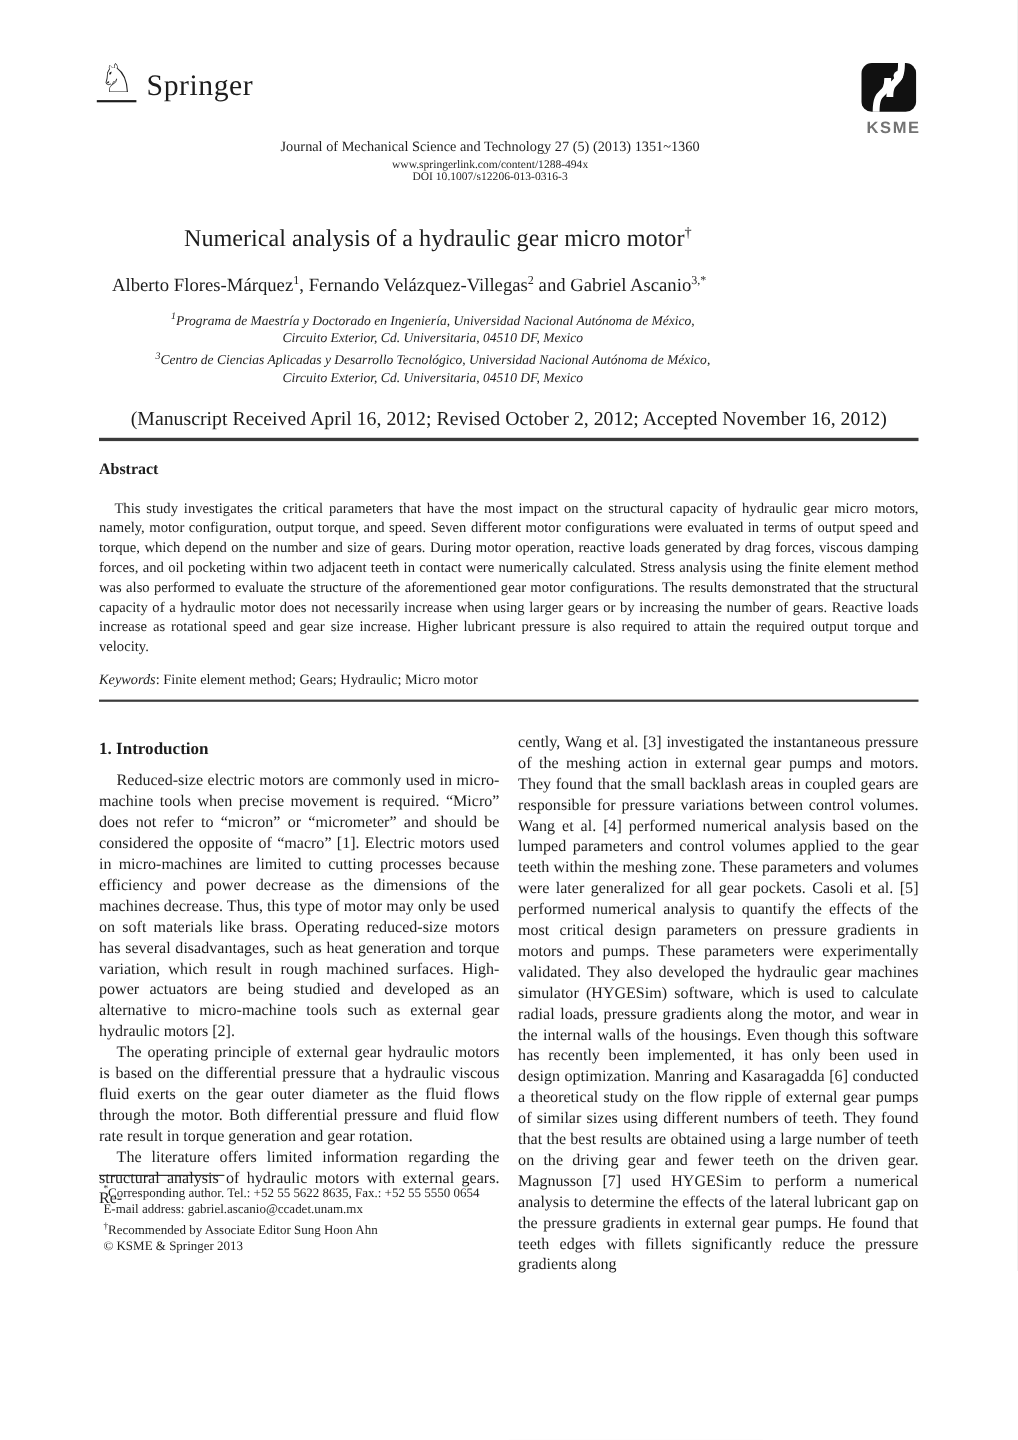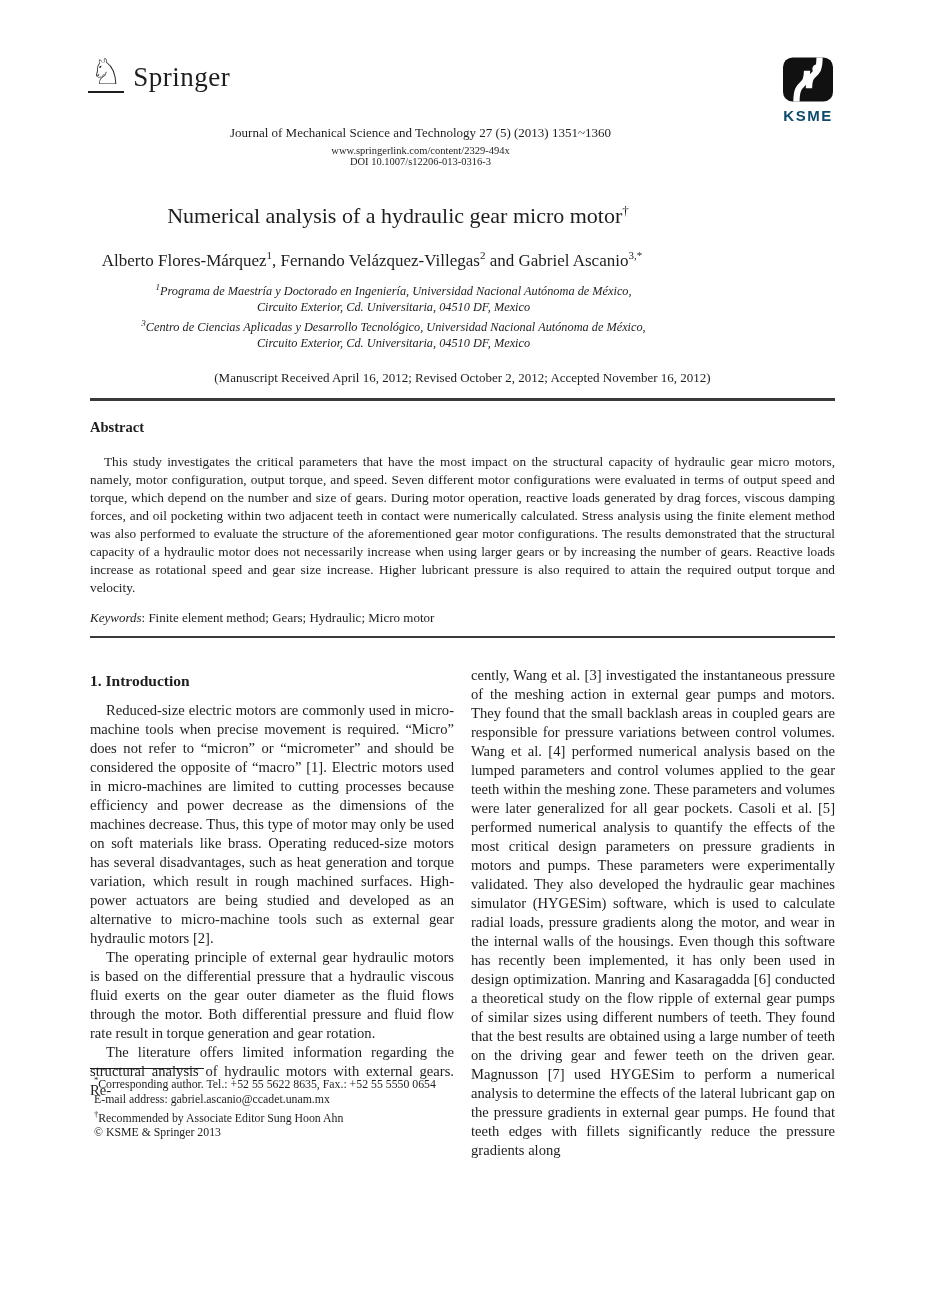--- a/index.html
+++ b/index.html
@@ -23,43 +23,43 @@
     font-size:36px; line-height:1;
     border-bottom:2.5px solid #1d1d1d;
     padding:0 2px 1px 2px;
   }
   .springer-text { font-size:27px; line-height:1.1; letter-spacing:0.5px; }
 
   .ksme-logo { position:absolute; left:779px; top:57px; width:58px; text-align:center; }
   .ksme-text {
     font-family:"Liberation Sans", sans-serif;
     font-weight:bold; font-size:15px; letter-spacing:1.5px;
-    margin-top:1px; color:#0c4a6e;
+    margin-top:1px; color:#737373;text-align:right;
   }
 
   
-  .journal-info { position:absolute; top:125px; left:0; width:841px; text-align:center; }
+  .journal-info { position:absolute; top:125px; left:0; width:841px; text-align:center;padding-left:25px; }
   .journal-line { font-size:13px; }
   .journal-url  { font-size:10.5px; margin-top:4px; }
   .journal-doi  { font-size:10.5px; }
 
   
   .title {
     position:absolute; top:203px; left:0; width:796px;
     text-align:center; font-size:22px; font-weight:normal; margin:0;
   }
   .title sup { font-size:13px; }
   .authors { position:absolute; top:249px; left:0; width:744px; text-align:center; font-size:17px; }
   .authors sup { font-size:11px; }
   .affiliations {
     position:absolute; top:279px; left:0; width:787px;
     text-align:center; font-style:italic; font-size:12.3px; line-height:16px;
   }
   .affiliations sup { font-size:9px; }
-  .manuscript { position:absolute; top:370px; left:0; width:925px; text-align:center; font-size:13px; }
+  .manuscript { position:absolute; top:370px; left:0; width:925px; text-align:center; font-size:18px; }
 
   
   .rule-thick { position:absolute; left:90px; top:398px; width:745px; height:2.5px; background:#3a3a3a; }
   .rule-thin  { position:absolute; left:90px; top:636px; width:745px; height:1.5px; background:#3a3a3a; }
 
   
   .abstract-heading { position:absolute; left:90px; top:419px; font-size:14.5px; font-weight:bold; }
   .abstract-text {
     position:absolute; left:90px; top:453px; width:745px;
     font-size:13.3px; line-height:18px; text-align:justify; text-indent:14px;
@@ -101,21 +101,21 @@
       <rect x="0" y="0" width="52" height="46" rx="10" fill="#111111"></rect>
       <path d="M14 46 C 14 22, 25 34, 25 14" stroke="#ffffff" stroke-width="6.5" fill="none"></path>
       <path d="M38 0 C 38 24, 27 12, 27 32" stroke="#ffffff" stroke-width="6.5" fill="none"></path>
       <circle cx="35" cy="12" r="4.5" fill="#ffffff"></circle>
     </svg>
     <div class="ksme-text">KSME</div>
   </div>
 
   <div class="journal-info">
     <div class="journal-line">Journal of Mechanical Science and Technology 27 (5) (2013) 1351~1360</div>
-    <div class="journal-url">www.springerlink.com/content/2329-494x</div>
+    <div class="journal-url">www.springerlink.com/content/1288-494x</div>
     <div class="journal-doi">DOI 10.1007/s12206-013-0316-3</div>
   </div>
 
   <h1 class="title"><span>Numerical analysis of a hydraulic gear micro motor</span><sup>†</sup></h1>
 
   <div class="authors"><span>Alberto Flores-Márquez</span><sup>1</sup><span>, Fernando Velázquez-Villegas</span><sup>2</sup><span> and Gabriel Ascanio</span><sup>3,*</sup></div>
 
   <div class="affiliations">
     <div><sup>1</sup><span>Programa de Maestría y Doctorado en Ingeniería, Universidad Nacional Autónoma de México,</span></div>
     <div><span>Circuito Exterior, Cd. Universitaria, 04510 DF, Mexico</span></div>

